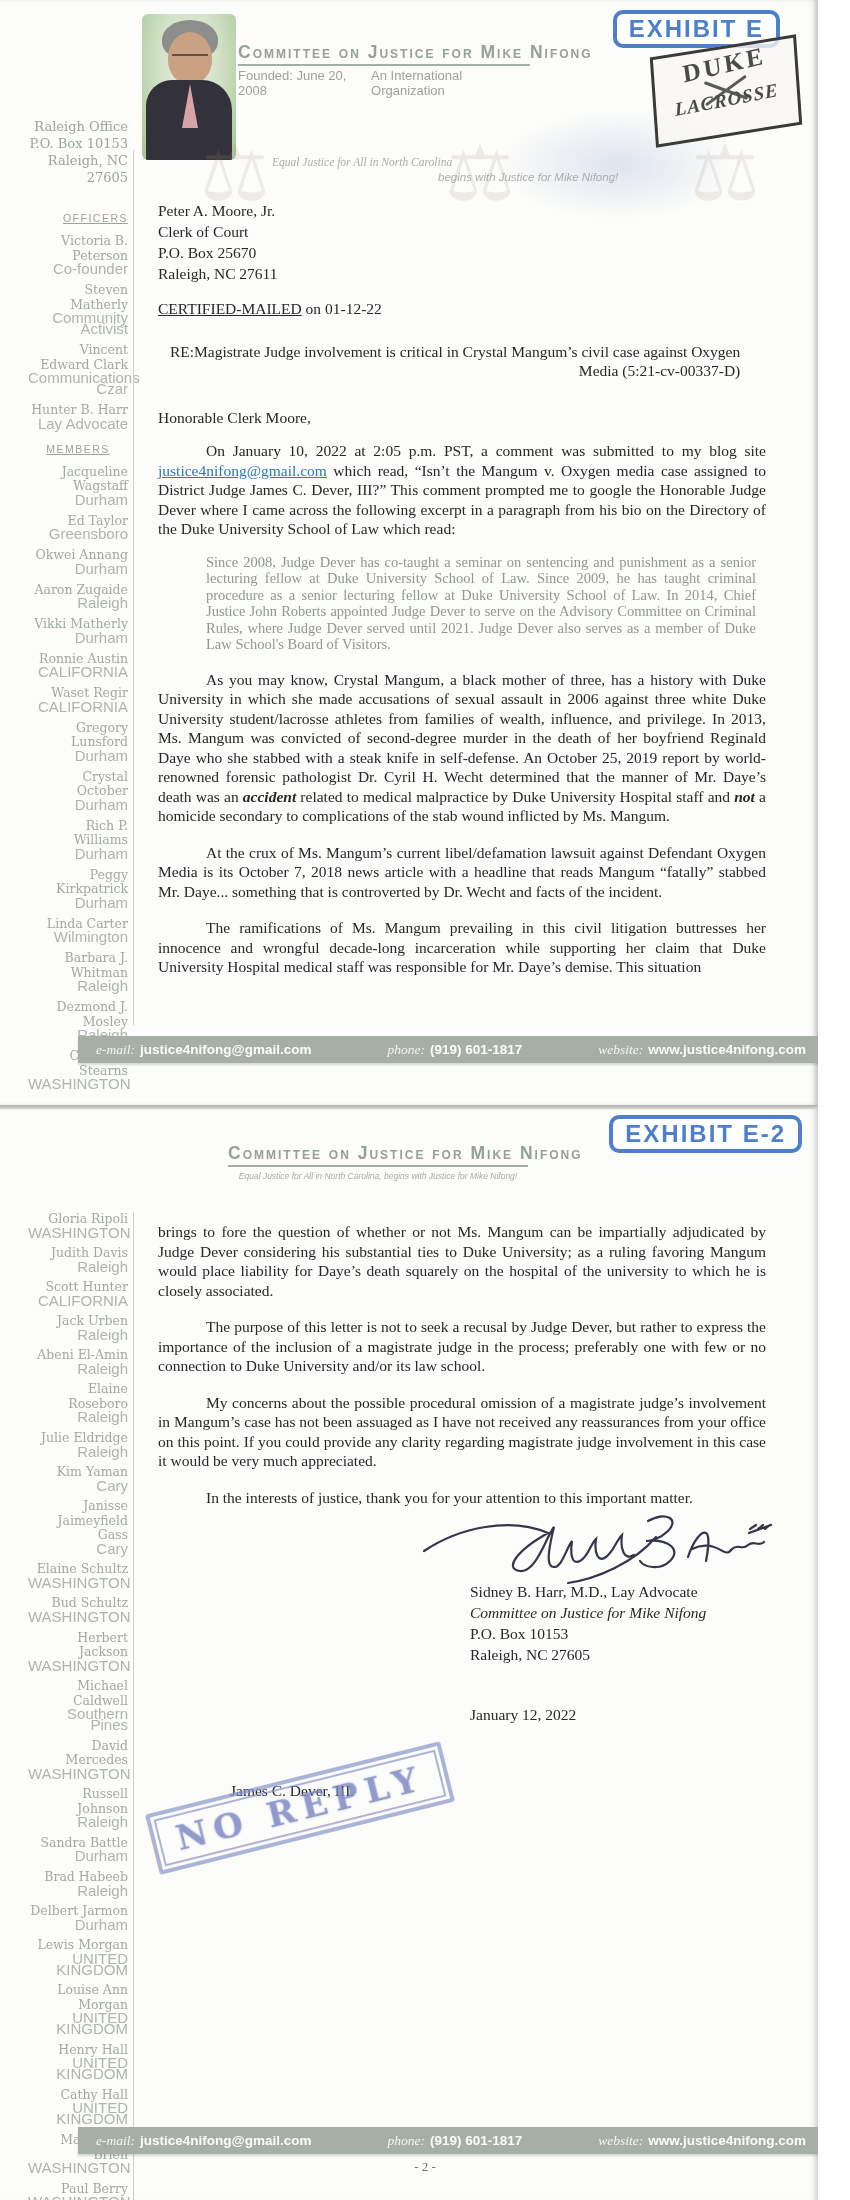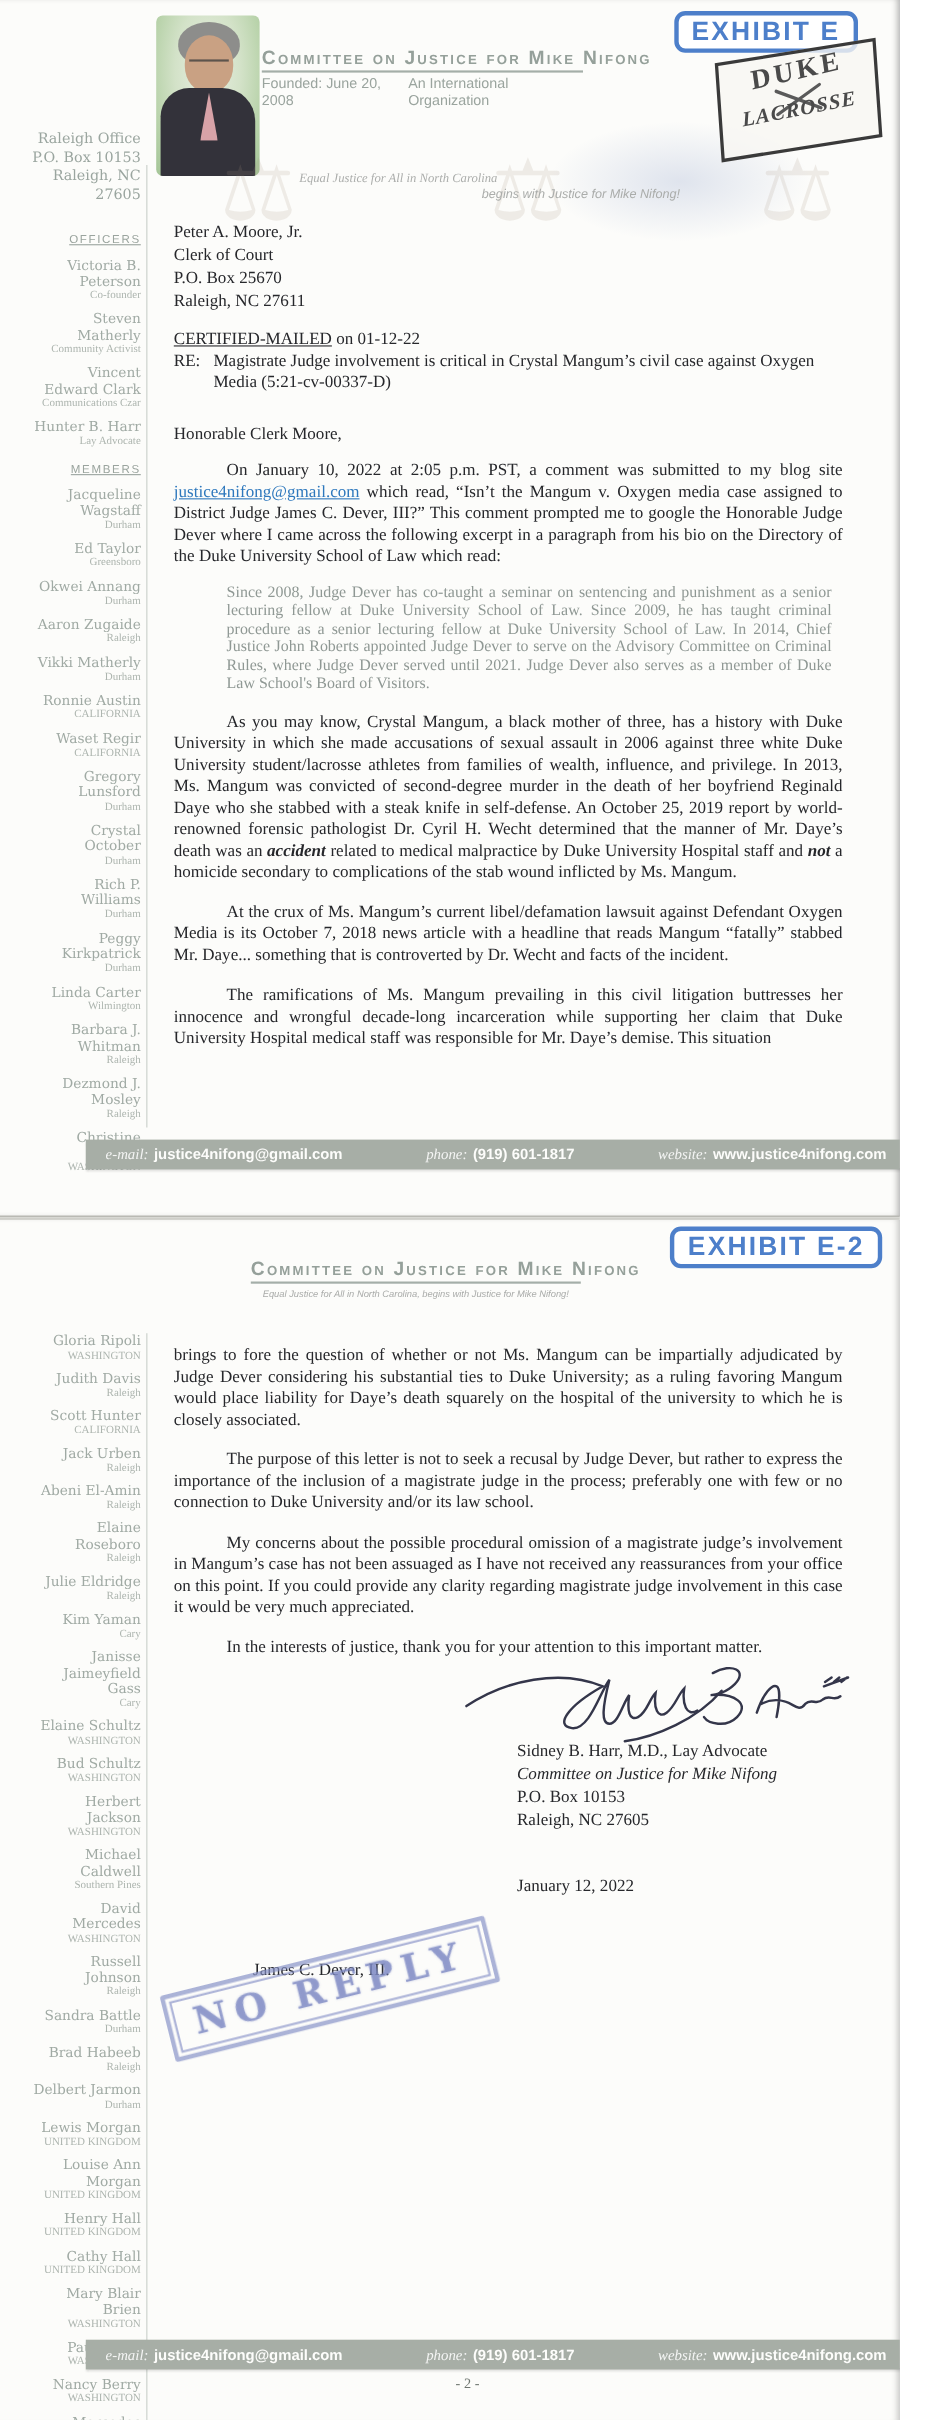--- a/index.html
+++ b/index.html
@@ -44,33 +44,33 @@
   .lax-x .s1{transform:rotate(28deg);} .lax-x .s2{transform:rotate(-28deg);}
 
   
   .sidebar{position:absolute;left:28px;width:100px;text-align:right;}
   .sb1{top:118px;} .sb2{top:103px;}
   .sb-divider{position:absolute;left:133px;width:1px;background:#c9cfc9;}
   .dv1{top:150px;height:875px;} .dv2{top:103px;height:1005px;}
   .sb-office{font-family:"DejaVu Serif",serif;font-size:13px;line-height:17px;color:#9aa59f;white-space:pre-line;}
   .sb-heading{font-family:"Liberation Sans",sans-serif;font-size:10.5px;letter-spacing:1.5px;color:#9aa49e;
     text-decoration:underline;margin:26px 0 10px 0;}
-  .sb-heading.m2{margin-top:14px;}
+  .sb-heading.m2{margin-top:14px;text-align:center;}
   .sb-entry{margin-bottom:9px;}
   .sb2 .sb-entry{margin-bottom:8.6px;}
   .sb-name{font-family:"DejaVu Serif",serif;font-size:12.5px;line-height:14.5px;color:#a0aaa4;}
-  .sb-role,.sb-city{font-family:Liberation Serif, serif;font-size:10px;line-height:11px;color:#adb5af;}
+  .sb-role,.sb-city{font-family:Liberation Sans, sans-serif;font-size:15px;line-height:11px;color:#adb5af;}
 
   
   .body-col{position:absolute;left:158px;width:608px;font-size:15.5px;line-height:19.5px;}
   .bc1{top:200px;} .bc2{top:113px;}
   .addr{white-space:pre-line;line-height:21px;}
   .certified{margin-top:15px;}
   .certified .u{text-decoration:underline;}
-  .re{display:flex;}
+  .re{display:flex;margin-top:23px;text-align:right;}
   .re-label{width:36px;flex:none;}
   .re-text{white-space:pre-line;}
   .salutation{margin-top:27px;}
   .para{margin-top:17px;text-indent:48px;text-align:justify;}
   .para.first{margin-top:14px;}
   .para.noindent{text-indent:0;}
   .bio-quote{margin:15px 10px 0 48px;color:#8f9894;font-size:14.5px;line-height:16.5px;text-align:justify;}
   .boldital{font-weight:bold;font-style:italic;}
   a.maillink{color:#2e78bd;text-decoration:underline;}
 

